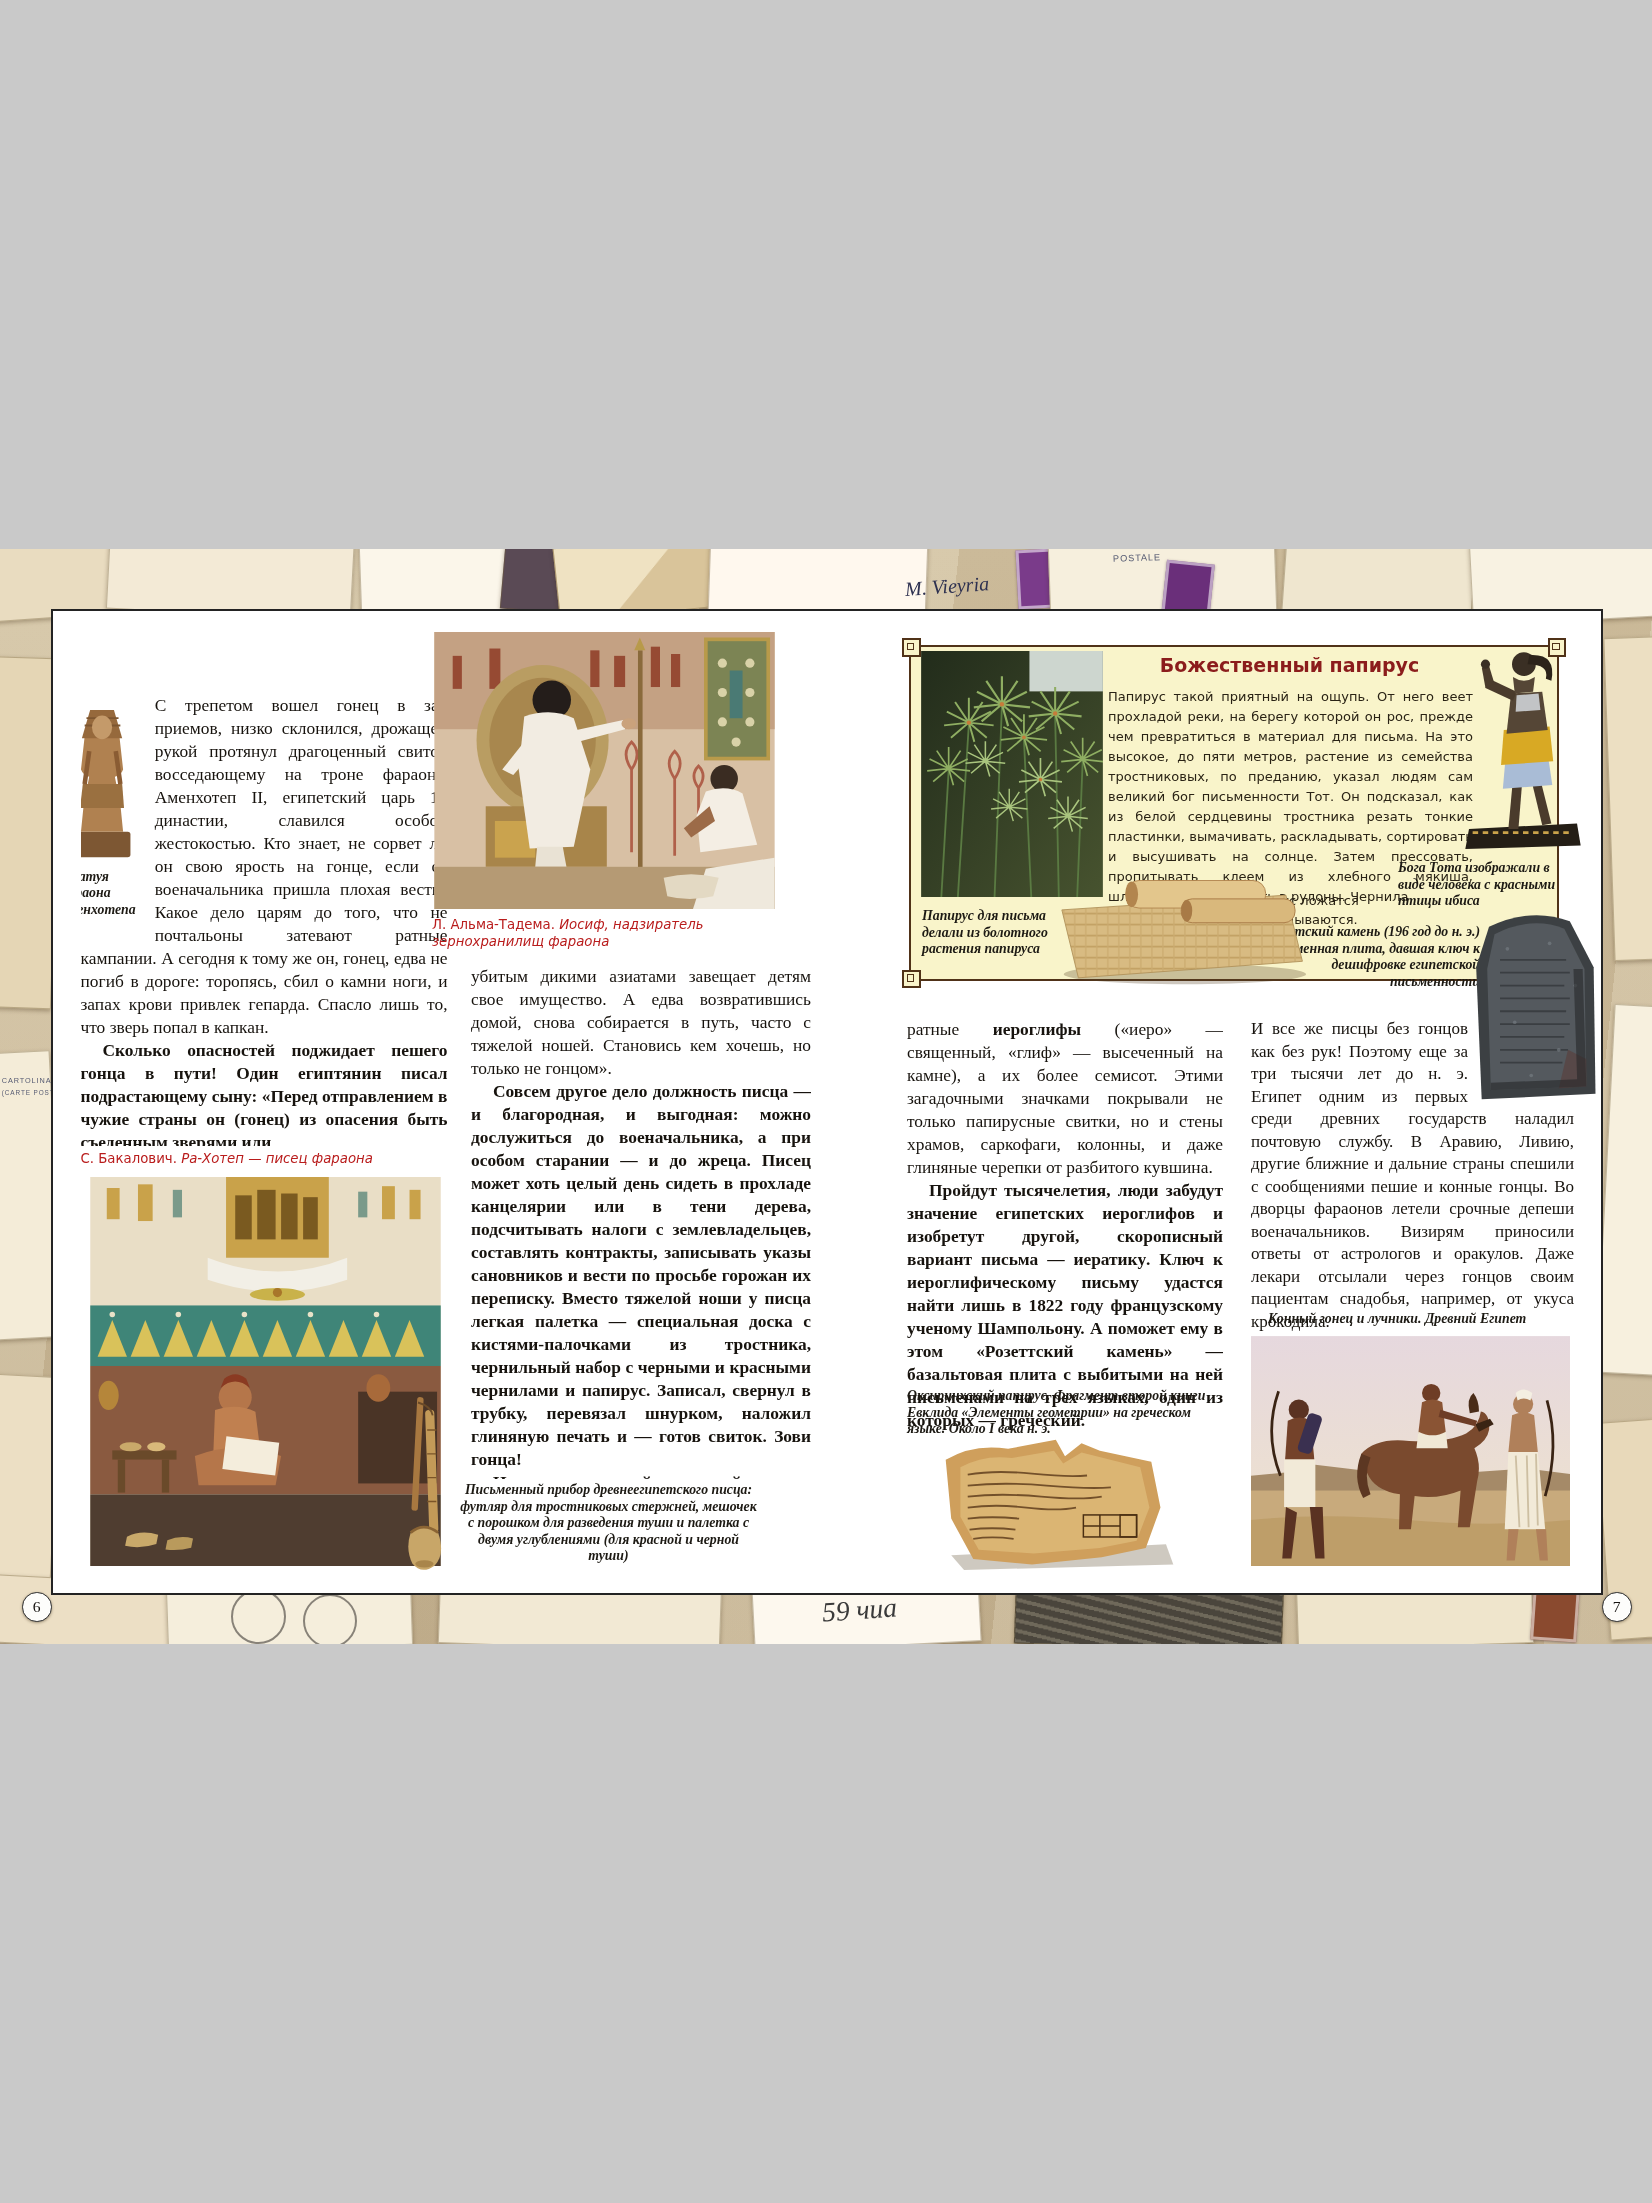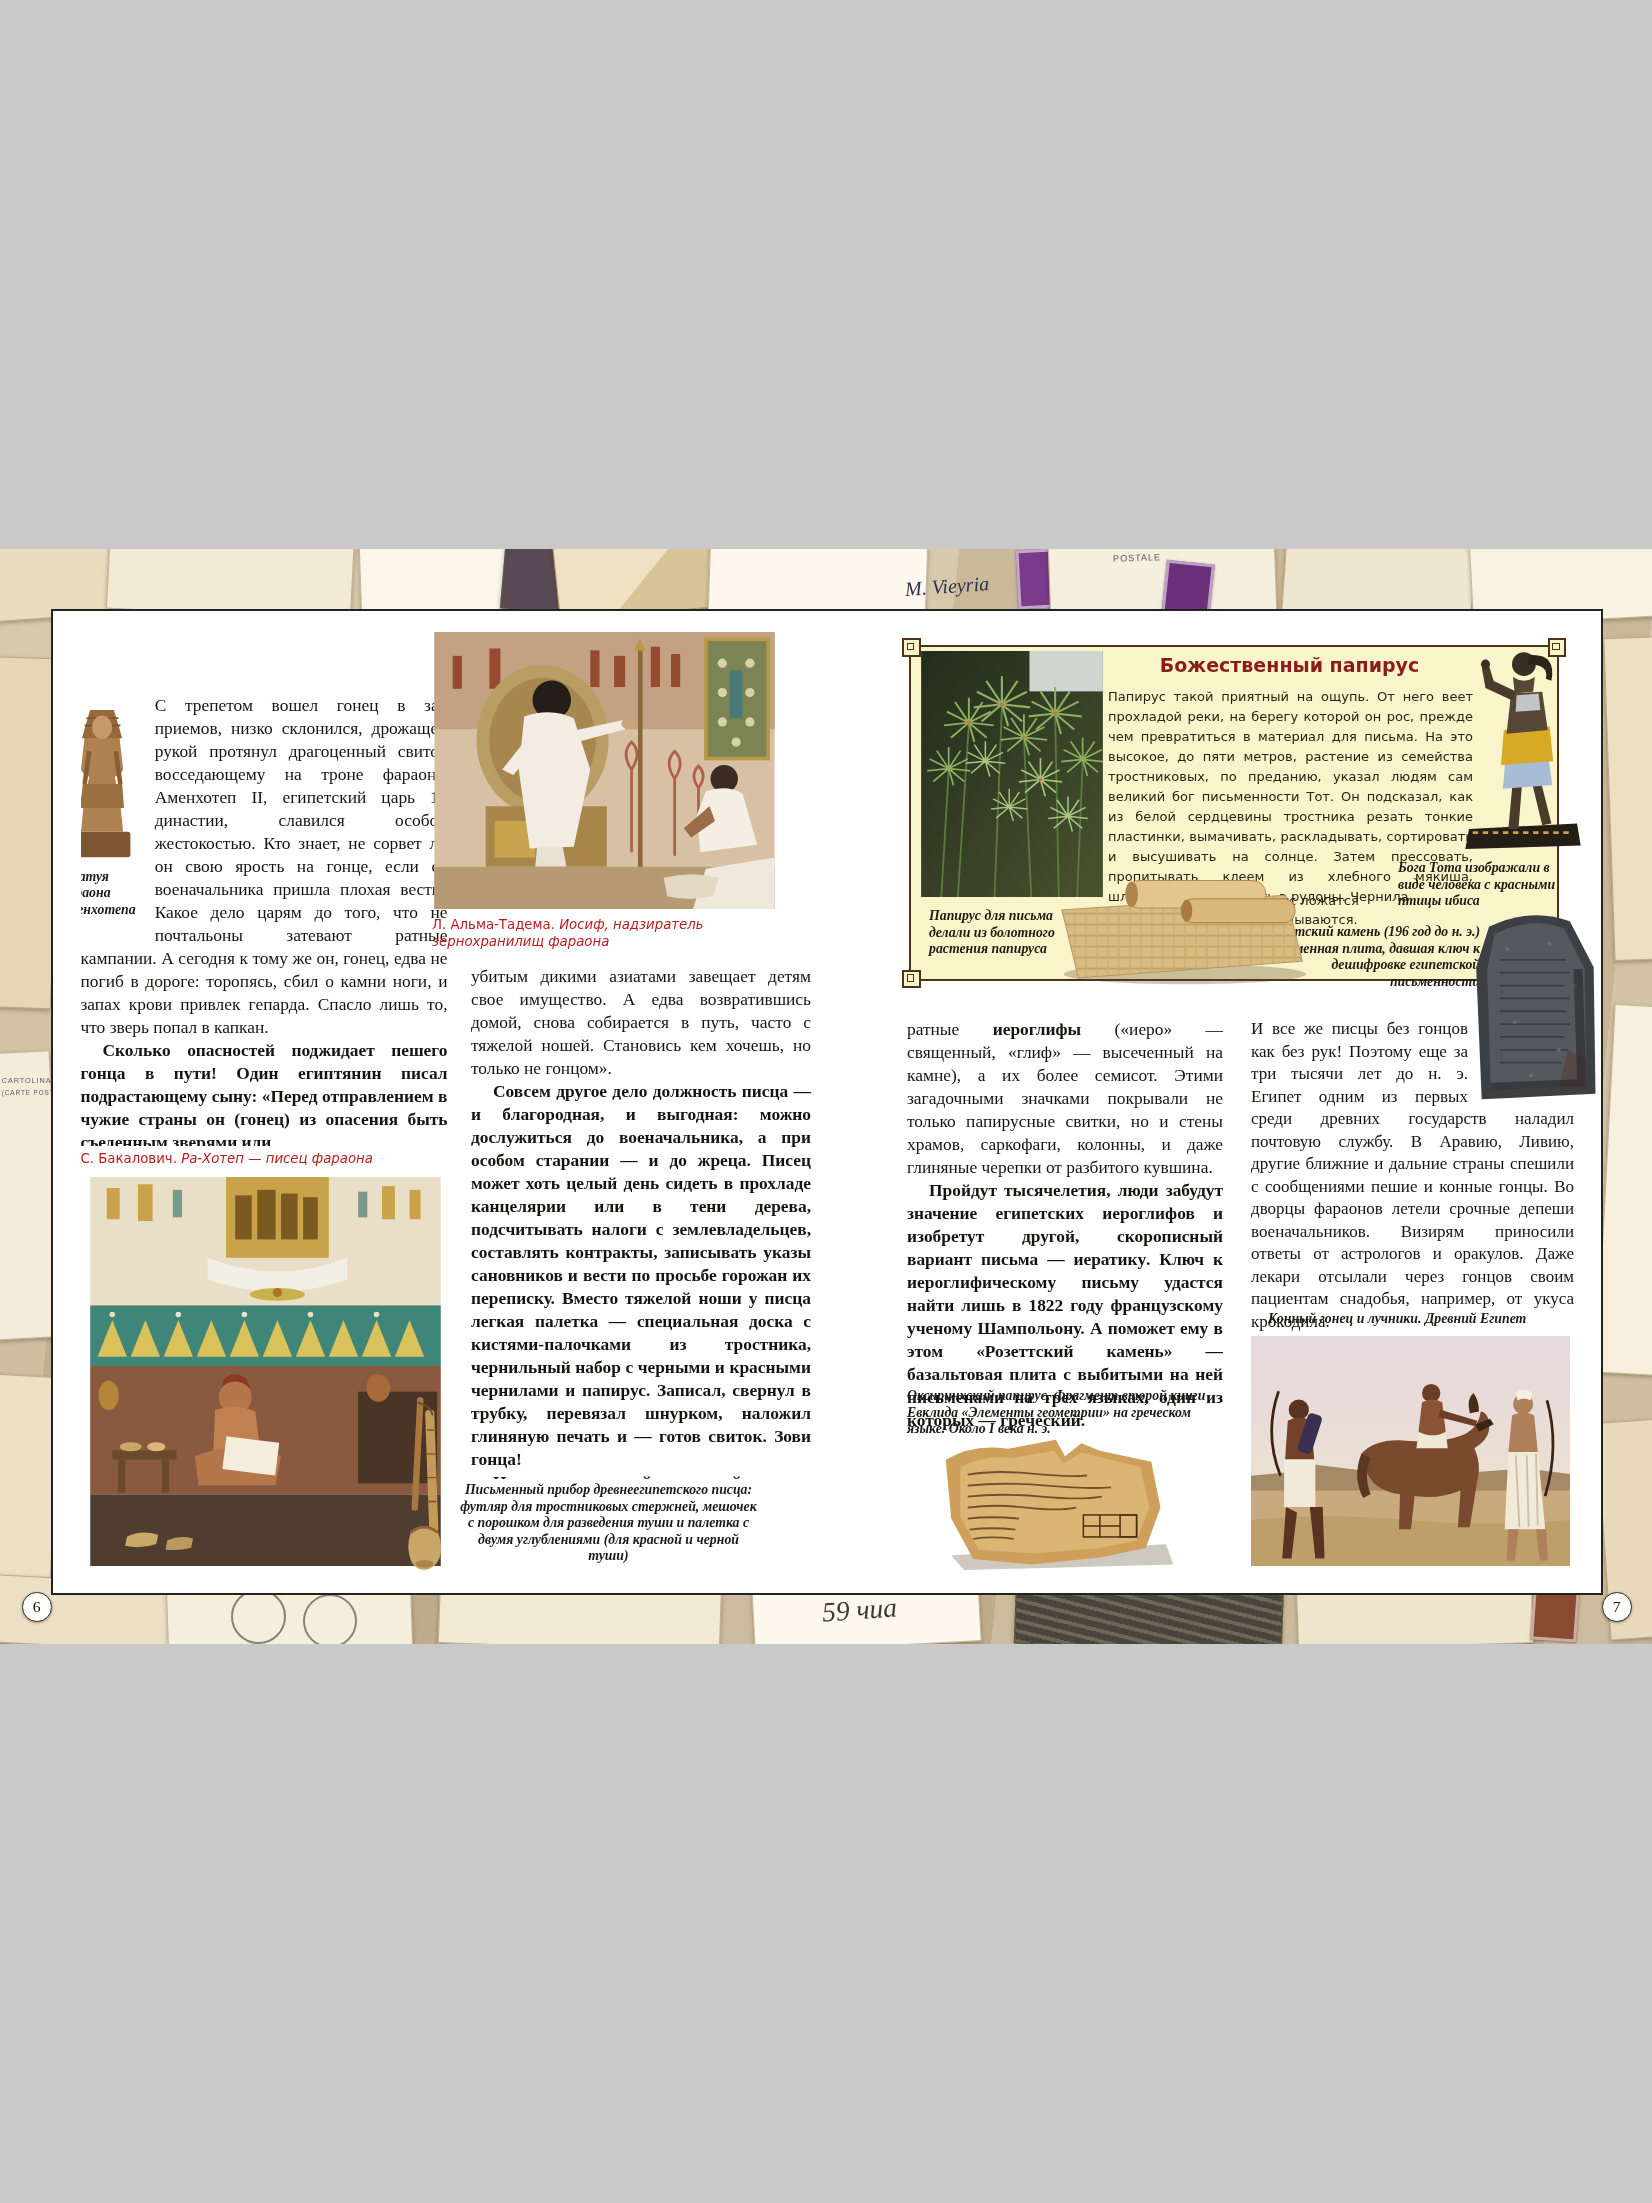--- a/index.html
+++ b/index.html
@@ -309,21 +309,21 @@
               <circle cx="112" cy="94" r="2"></circle>
               <circle cx="130" cy="140" r="2"></circle>
             </g>
         </svg>
       </figure>
 
       <div class="abs" id="dbox-title" style="left:195px;top:7.3px;width:367px;">Божественный папирус</div>
       <div class="abs box-txt" style="left:197px;top:40px;width:365px;">Папирус такой приятный на ощупь. От него веет прохладой реки, на берегу которой он рос, прежде чем превратиться в материал для письма. На это высокое, до пяти метров, растение из семейства тростниковых, по преданию, указал людям сам великий бог письменности Тот. Он подсказал, как из белой сердцевины тростника резать тонкие пластинки, вымачивать, раскладывать, сортировать и высушивать на солнце. Затем прессовать, пропитывать клеем из хлебного мякиша, шлифовать и скатывать в рулоны. Чернила</div>
       <div class="abs box-tail" style="left:264px;top:244px;width:184px;">на такой папирус ложатся ровно и не расплываются.</div>
 
-      <div class="abs cap-it" style="left:18px;top:261px;width:145px;font-style:italic;">Папирус для письма делали из болотного растения папируса</div>
+      <div class="abs cap-it" style="left:11px;top:261px;width:145px;font-style:italic;">Папирус для письма делали из болотного растения папируса</div>
       <div class="abs cap-it" style="left:487px;top:213px;width:169px;">Бога Тота изображали в виде человека с красными птицы ибиса</div>
       <div class="abs cap-it" style="left:338px;top:277px;width:231px;text-align:right;">Розеттский камень (196 год до н. э.) — каменная плита, давшая ключ к дешифровке египетской письменности</div>
 
       <figure class="abs img" style="left:136px;top:228px;z-index:3;">
         <svg width="262" height="112" viewBox="0 0 285 122">
           <defs>
               <pattern id="wv" width="12" height="12" patternUnits="userSpaceOnUse">
             <rect width="12" height="12" fill="#d8bb82"></rect>
             <path d="M0 6 H12" stroke="#c3a265" stroke-width="2"></path>
                 <path d="M6 0 V12" stroke="#cbab70" stroke-width="1.4"></path>

